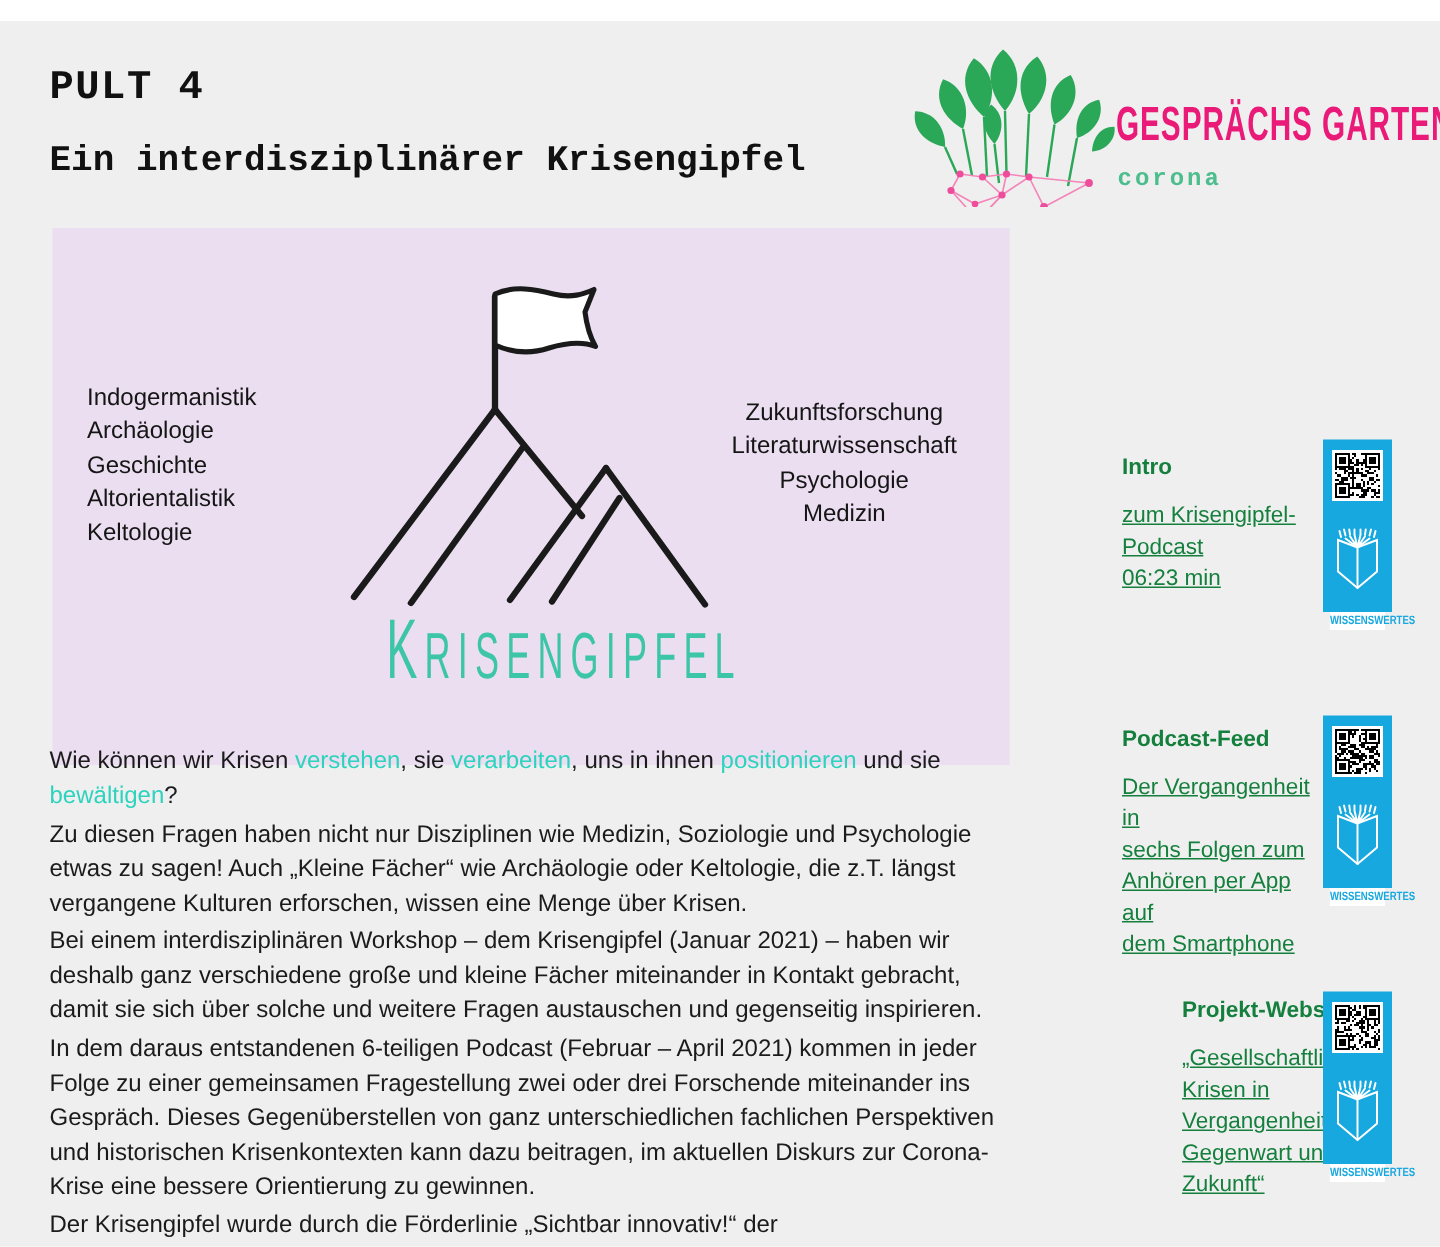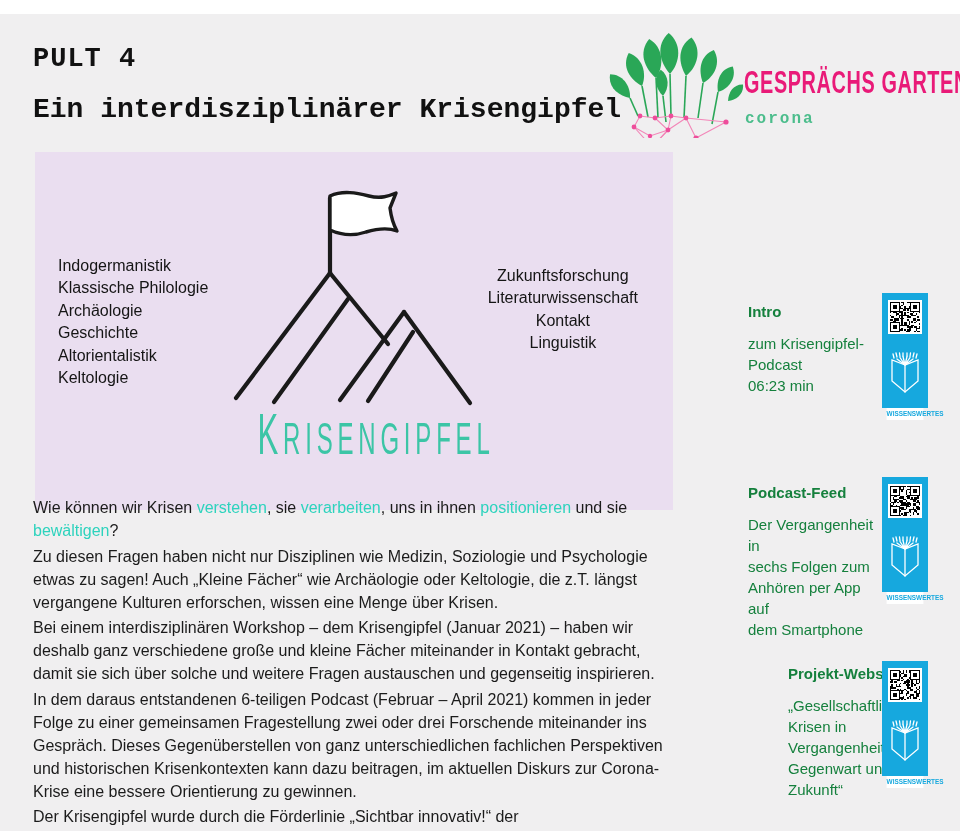--- a/index.html
+++ b/index.html
@@ -2,21 +2,21 @@
 <html style="--page-bg: #f0eff0; --poster-bg: #eadef0; --accent-teal: #2dd3bd; --caption-teal: #3cc5a6; --brand-pink: #e91a78; --leaf-green: #2aa757; --corona-green: #4cbd8c; --badge-cyan: #16a8de;"><head>
 <meta charset="utf-8">
 <style>
   html,body{margin:0;padding:0;}
   body{font-family:"Liberation Sans",sans-serif;background:#fff;}
   .stage{position:relative;width:960px;height:831px;background:var(--page-bg,#f0eff0);overflow:hidden;}
   .top-strip{position:absolute;left:0;top:0;width:960px;height:14px;background:#ffffff;}
 
   
   .title{position:absolute;left:33px;top:44px;font-family:"Liberation Mono",monospace;font-weight:700;font-size:27px;color:#111;letter-spacing:1px;white-space:pre;}
-  .subtitle{position:absolute;left:33px;top:94px;font-family:"Liberation Mono",monospace;font-weight:700;font-size:28px;color:#111;white-space:pre;}
+  .subtitle{position:absolute;left:33px;top:94px;font-family:"Liberation Mono",monospace;font-weight:700;font-size:24px;color:#111;white-space:pre;}
 
   
   .logo{position:absolute;left:608px;top:26px;width:345px;height:112px;}
   .logo svg{position:absolute;left:0;top:0;}
   .brand{position:absolute;left:136px;top:38px;font-size:32px;font-weight:700;color:var(--brand-pink,#e91a78);transform:scaleX(.62);transform-origin:left top;white-space:nowrap;letter-spacing:1px;}
   .brand-sub{position:absolute;left:137px;top:84px;font-family:"Liberation Mono",monospace;font-size:16px;font-weight:700;color:var(--corona-green,#4cbd8c);letter-spacing:2px;}
 
   
   .poster{position:absolute;left:35px;top:152px;width:638px;height:358px;background:var(--poster-bg,#eadef0);}
   .poster svg{position:absolute;left:0;top:0;}
@@ -27,21 +27,21 @@
   .caption::first-letter{font-size:39px;}
 
   
   .bodytext{position:absolute;left:33px;top:496px;width:648px;color:#1b1b1b;font-size:16px;line-height:23px;}
   .bodytext p{margin:0 0 2.5px 0;}
   .accent{color:var(--accent-teal,#2dd3bd);}
 
   
   .side-sec{position:absolute;width:128px;color:#15803d;}
   .side-sec h3{margin:0 0 13px 0;font-size:15px;font-weight:700;}
-  .side-sec .stext{font-size:15px;line-height:21px;white-space:pre-line;}
+  .side-sec .stext{font-size:15px;line-height:21px;white-space:pre-line;text-decoration:underline;}
   .sec1{left:748px;top:303px;}
   .sec2{left:748px;top:484px;}
   .sec3{left:748px;top:665px;margin-left:40px;}
 
   .badge{position:absolute;width:46px;}
   .badge1{left:882px;top:293px;}
   .badge2{left:882px;top:477px;}
   .badge3{left:882px;top:661px;}
   .badge .card{width:46px;height:115px;background:var(--badge-cyan,#16a8de);}
   .qr{position:absolute;left:6px;top:7px;width:34px;height:34px;background:#fff;padding:2px;box-sizing:border-box;}
@@ -137,31 +137,30 @@
       <path class="flag" d="M295,44 C308,38 322,41 334,44 C346,47 354,44 361,41 L355,56 C356,64 358,72 362,79 C352,75 341,77 331,80 C319,84 306,83 295,78 Z"></path>
       <path class="mline" d="M295,121 L201,246"></path>
       <path class="mline" d="M313,147 L239,250"></path>
       <path class="mline" d="M295,121 L353,192"></path>
       <path class="mline" d="M369,160 L305,248"></path>
       <path class="mline" d="M369,160 L435,251"></path>
       <path class="mline" d="M378,180 L333,249"></path>
     </svg>
     <ul class="plist left">
       <li>Indogermanistik</li>
-      <li>Klassische Philologie</li>
       <li>Archäologie</li>
       <li>Geschichte</li>
       <li>Altorientalistik</li>
       <li>Keltologie</li>
     </ul>
     <ul class="plist right">
       <li>Zukunftsforschung</li>
       <li>Literaturwissenschaft</li>
-      <li>Kontakt</li>
-      <li>Linguistik</li>
+      <li>Psychologie</li>
+      <li>Medizin</li>
     </ul>
     <div class="caption">KRISENGIPFEL</div>
   </div>
 
   <div class="bodytext">
     <p><span>Wie können wir Krisen </span><span class="accent">verstehen</span><span>, sie </span><span class="accent">verarbeiten</span><span>, uns in ihnen </span><span class="accent">positionieren</span><span> und sie </span><span class="accent">bewältigen</span><span>?</span></p>
     <p>Zu diesen Fragen haben nicht nur Disziplinen wie Medizin, Soziologie und Psychologie etwas zu sagen! Auch „Kleine Fächer“ wie Archäologie oder Keltologie, die z.T. längst vergangene Kulturen erforschen, wissen eine Menge über Krisen.</p>
     <p>Bei einem interdisziplinären Workshop – dem Krisengipfel (Januar 2021) – haben wir deshalb ganz verschiedene große und kleine Fächer miteinander in Kontakt gebracht, damit sie sich über solche und weitere Fragen austauschen und gegenseitig inspirieren.</p>
     <p>In dem daraus entstandenen 6-teiligen Podcast (Februar – April 2021) kommen in jeder Folge zu einer gemeinsamen Fragestellung zwei oder drei Forschende miteinander ins Gespräch. Dieses Gegenüberstellen von ganz unterschiedlichen fachlichen Perspektiven und historischen Krisenkontexten kann dazu beitragen, im aktuellen Diskurs zur Corona-Krise eine bessere Orientierung zu gewinnen.</p>
     <p>Der Krisengipfel wurde durch die Förderlinie „Sichtbar innovativ!“ der Hochschulrektorenkonferenz gefördert.</p>

